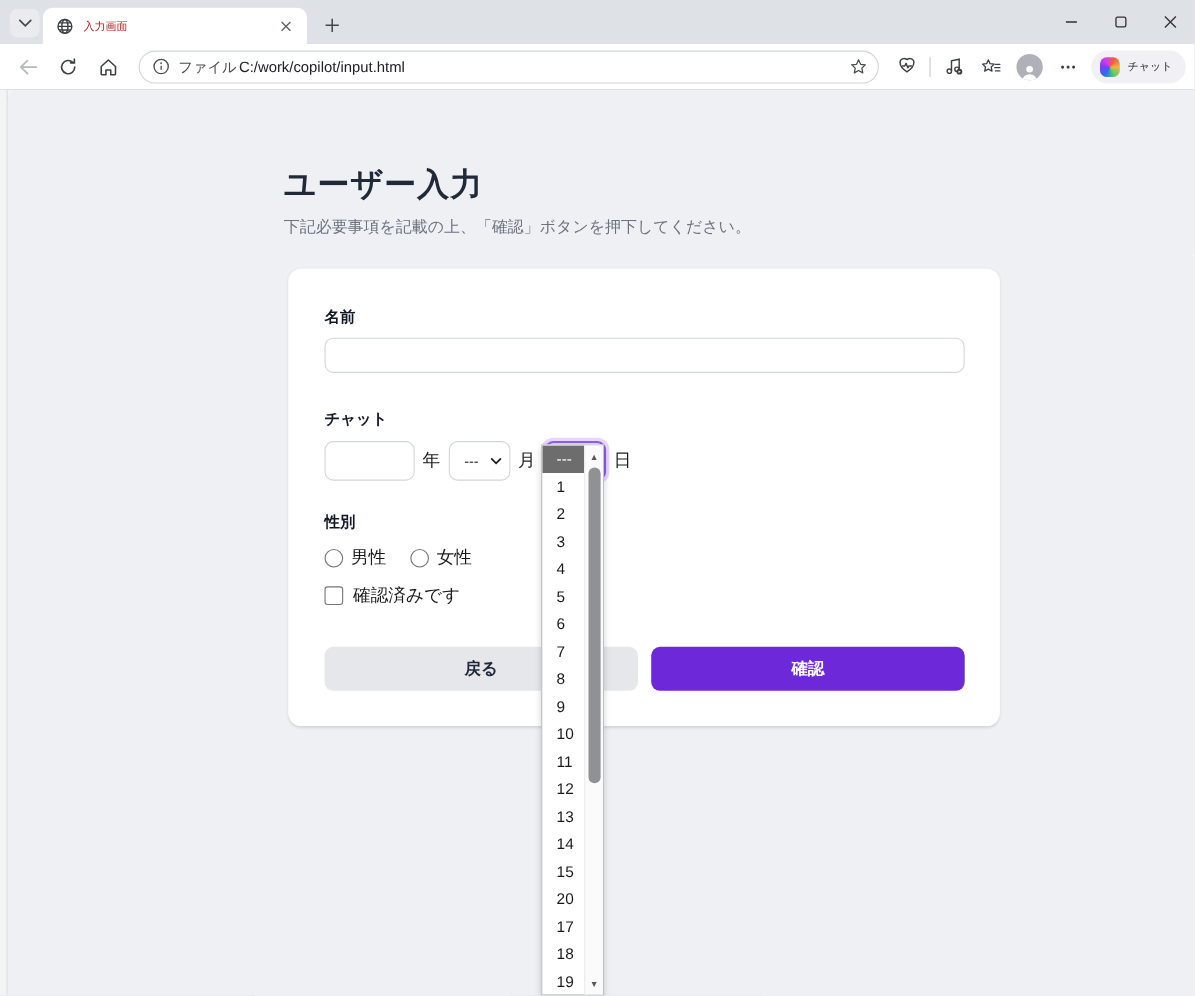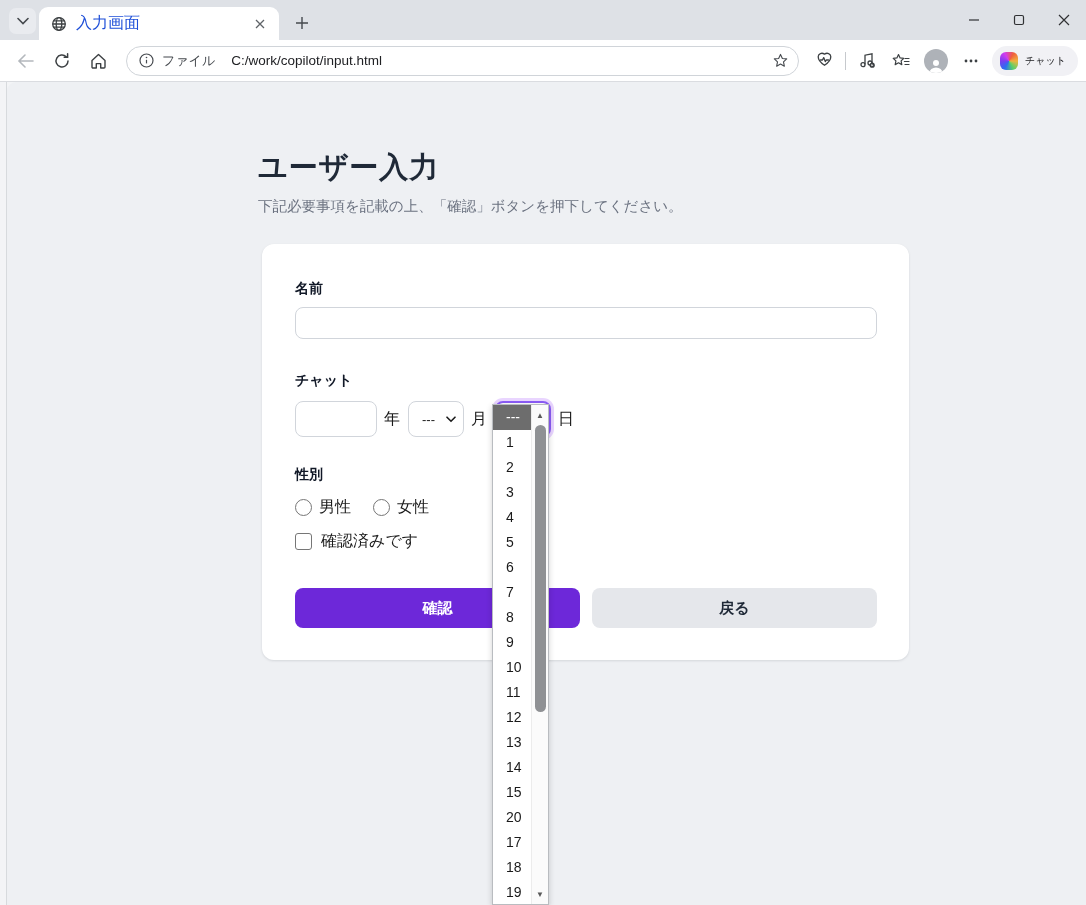--- a/index.html
+++ b/index.html
@@ -10,34 +10,34 @@
   }
   svg { display:block; }
 
   
   .tabbar { height:40px; background:#dee1e6; display:flex; align-items:flex-end; position:relative; }
   .tab-search { position:absolute; left:9px; top:8px; width:27px; height:26px; border-radius:7px;
     background:#e9ebef; display:flex; align-items:center; justify-content:center; color:#45494e; }
   .tab { position:absolute; left:39px; top:7px; width:240px; height:33px; background:#ffffff;
     border-radius:9px 9px 0 0; display:flex; align-items:center; padding:0 10px 0 12px; }
   .tab-favicon { color:#3c4043; margin-right:9px; flex:none; }
-  .tab-title { font-size:16px; color:#1d4ed8; flex:1; white-space:nowrap; overflow:hidden; }
+  .tab-title { font-size:10px; color:#b91c1c; flex:1; white-space:nowrap; overflow:hidden; }
   .tab-close { width:18px; height:18px; border-radius:4px; display:flex; align-items:center; justify-content:center; color:#5f6368; flex:none; }
   .newtab-btn { position:absolute; left:289px; top:10px; width:26px; height:26px; border-radius:6px;
     display:flex; align-items:center; justify-content:center; color:#45494e; }
   .win-controls { position:absolute; right:0; top:0; height:40px; display:flex; }
   .win-btn { width:45px; height:40px; display:flex; align-items:center; justify-content:center; color:#303134; }
 
   .toolbar { height:42px; background:#ffffff; display:flex; align-items:center; padding:0 8px; border-bottom:1px solid #dadce0; }
   .nav-btn { width:32px; height:32px; border-radius:6px; display:flex; align-items:center; justify-content:center; color:#3c4043; flex:none; margin:0 2px; }
   .nav-btn.disabled { color:#b4b8bd; }
   .addressbar { flex:1; height:30px; margin:0 8px 0 10px; border:1px solid #d0d4d9; border-radius:15px;
     display:flex; align-items:center; padding:0 6px 0 12px; background:#fff; min-width:0; }
   .addr-info { color:#474b50; flex:none; }
-  .addr-scheme { font-size:13px; color:#474b50; margin:0 16px 0 8px; flex:none; }
+  .addr-scheme { font-size:13px; color:#474b50; margin:0 2px 0 8px; flex:none; }
   .addr-url { font-size:13.5px; color:#202124; flex:1; white-space:nowrap; overflow:hidden; }
   .addr-star { width:24px; height:24px; border-radius:50%; display:flex; align-items:center; justify-content:center; color:#474b50; flex:none; }
   .tb-icon { width:28px; height:28px; border-radius:6px; display:flex; align-items:center; justify-content:center; color:#3c4043; flex:none; margin:0 3px; }
   .tb-divider { width:1px; height:18px; background:#c6c9cd; margin:0 4px; flex:none; }
   .avatar { width:24px; height:24px; border-radius:50%; background:#aeb2b8; display:flex; align-items:flex-end; justify-content:center; overflow:hidden; flex:none; margin:0 6px; }
   .copilot-btn { height:30px; border-radius:15px; background:#f1f1f5; display:flex; align-items:center; gap:7px;
     padding:0 12px 0 8px; flex:none; margin-left:4px; }
   .copilot-logo { width:18px; height:18px; border-radius:6px;
     background:conic-gradient(from 210deg,#2a6ff1,#7a3df0,#d23df0,#f05e3d,#f0b43d,#58d06a,#2a6ff1); }
   .copilot-label { font-size:10px; color:#202124; }
@@ -257,22 +257,22 @@
             <span class="opt-label">女性</span>
           </div>
         </div>
 
         <div class="check-row">
           <span class="checkbox"></span>
           <span class="opt-label">確認済みです</span>
         </div>
 
         <div class="btn-row">
+          <button class="btn btn-secondary">戻る</button>
           <button class="btn btn-primary">確認</button>
-          <button class="btn btn-secondary">戻る</button>
         </div>
       </div>
     </div>
   </div>
 </div>
 
 <div class="dropdown">
   <div class="dd-list">
       <div class="dd-option selected">---</div>
       <div class="dd-option">1</div>

